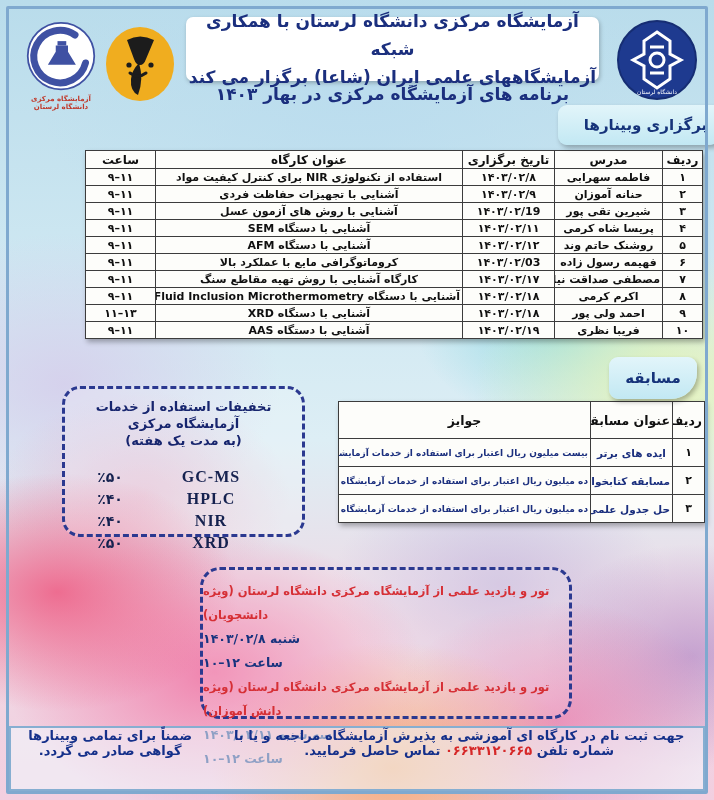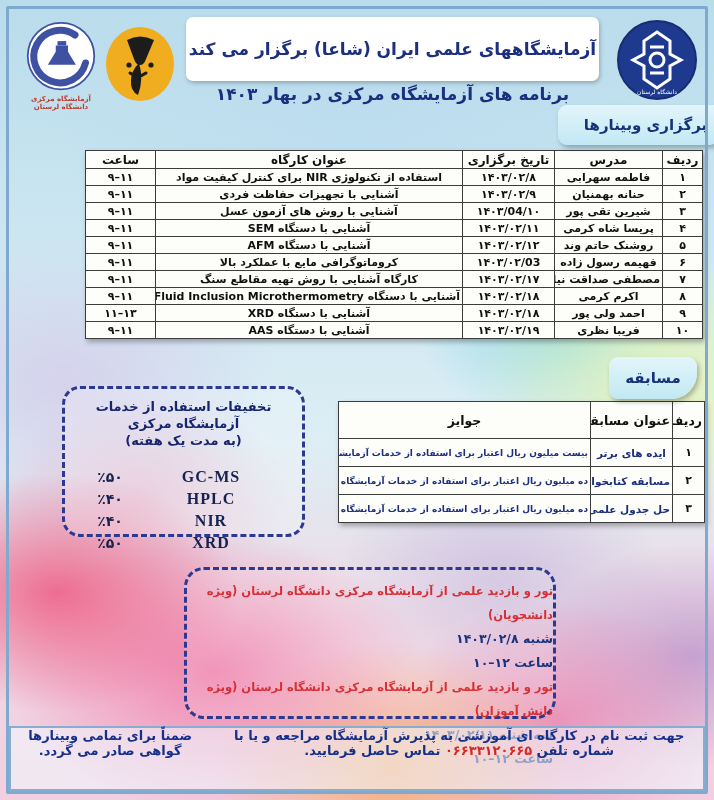--- a/index.html
+++ b/index.html
@@ -61,23 +61,23 @@
     border:3px dashed #2b3990;border-radius:18px;background:rgba(255,255,255,.22);
     box-sizing:border-box;padding-top:9px;}
   .discount .t1,.discount .t2{text-align:center;font-size:13px;font-weight:bold;color:#17256e;line-height:17px;}
   .discount .rows{margin-top:17px;}
   .discount .drow{display:grid;grid-template-columns:70px 132px;align-items:center;height:22px;padding:0 10px;direction:ltr;}
   .discount .pct{font-size:14px;font-weight:bold;color:#15214f;text-align:center;direction:ltr;}
   .discount .dev{font-family:"Liberation Serif","DejaVu Serif",serif;font-size:16px;font-weight:bold;
     color:#15214f;text-align:center;letter-spacing:1px;}
 
   
-  .tour{position:absolute;left:184px;top:567px;width:372px;height:152px;z-index:2;
+  .tour{position:absolute;left:200px;top:567px;width:372px;height:152px;z-index:2;
     border:3px dashed #2b3990;border-radius:20px;background:rgba(255,255,255,.15);
-    box-sizing:border-box;padding-top:9px;text-align:right;}
+    box-sizing:border-box;padding-top:9px;text-align:left;}
   .tour .red{font-size:11.5px;font-weight:bold;color:#d62f35;line-height:24px;}
   .tour .blue{font-size:12.5px;font-weight:bold;color:#17337e;line-height:24px;}
 
   
   .footer{position:absolute;left:9px;top:726px;width:696px;height:65px;z-index:2;
     background:rgba(240,249,255,.55);border:2px solid #86aed1;box-sizing:border-box;
     display:flex;flex-direction:row;justify-content:center;gap:6px;text-align:center;}
   .footer .l1,.footer .l2{font-size:13px;font-weight:bold;color:#15308a;}
   .footer .phone{color:#d62828;direction:ltr;unicode-bidi:isolate;}
 </style>
@@ -94,20 +94,21 @@
       <g fill="none" stroke="#ffffff" stroke-width="3">
         <path d="M40 12 L53 21 V34 L64 40 L53 46 V59 L40 68 L27 59 V46 L16 40 L27 34 V21 Z"></path>
         <circle cx="40" cy="40" r="7"></circle>
         <path d="M33 27 h14 M33 53 h14"></path>
       </g>
       <text x="40" y="74" font-size="6" fill="#ffffff" text-anchor="middle">دانشگاه لرستان</text>
     </svg>
   </div>
 
   <div class="title-box">
+    <div>آزمایشگاه مرکزی دانشگاه لرستان با همکاری شبکه</div>
     <div>آزمایشگاههای علمی ایران (شاعا) برگزار می کند</div>
   </div>
   <div class="subtitle">برنامه های آزمایشگاه مرکزی در بهار ۱۴۰۳</div>
 
   <div class="shaa-logo">
     <svg width="72" height="78" viewBox="0 0 72 78">
       <ellipse cx="36" cy="39" rx="34" ry="37" fill="#f0ad1f"></ellipse>
       <path d="M23 15 q13 -7 27 0 l-8 19 q-2 6 -6 6 q-4 0 -6 -6 z" fill="#1c1c1c"></path>
       <path d="M35 38 q5 16 -1 32 q-8 -4 -7 -16 q1 -9 8 -16 z" fill="#1c1c1c"></path>
       <path d="M26 48 q8 6 16 0" fill="none" stroke="#1c1c1c" stroke-width="3" stroke-linecap="round"></path>
@@ -149,29 +150,29 @@
     <tbody>
       <tr>
           <td>۱</td>
           <td>فاطمه سهرابی</td>
           <td class="ltr">۱۴۰۳/۰۲/۸</td>
           <td>استفاده از تکنولوژی NIR برای کنترل کیفیت مواد</td>
           <td class="ltr">۹–۱۱</td>
         </tr>
       <tr>
           <td>۲</td>
-          <td>حنانه بهمنیان</td>
+          <td>حنانه آموزان</td>
           <td class="ltr">۱۴۰۳/۰۲/۹</td>
           <td>آشنایی با تجهیزات حفاظت فردی</td>
           <td class="ltr">۹–۱۱</td>
         </tr>
       <tr>
           <td>۳</td>
           <td>شیرین تقی پور</td>
-          <td class="ltr">۱۴۰۳/04/۱۰</td>
+          <td class="ltr">۱۴۰۳/۰۲/19</td>
           <td>آشنایی با روش های آزمون عسل</td>
           <td class="ltr">۹–۱۱</td>
         </tr>
       <tr>
           <td>۴</td>
           <td>پریسا شاه کرمی</td>
           <td class="ltr">۱۴۰۳/۰۲/۱۱</td>
           <td>آشنایی با دستگاه SEM</td>
           <td class="ltr">۹–۱۱</td>
         </tr>

